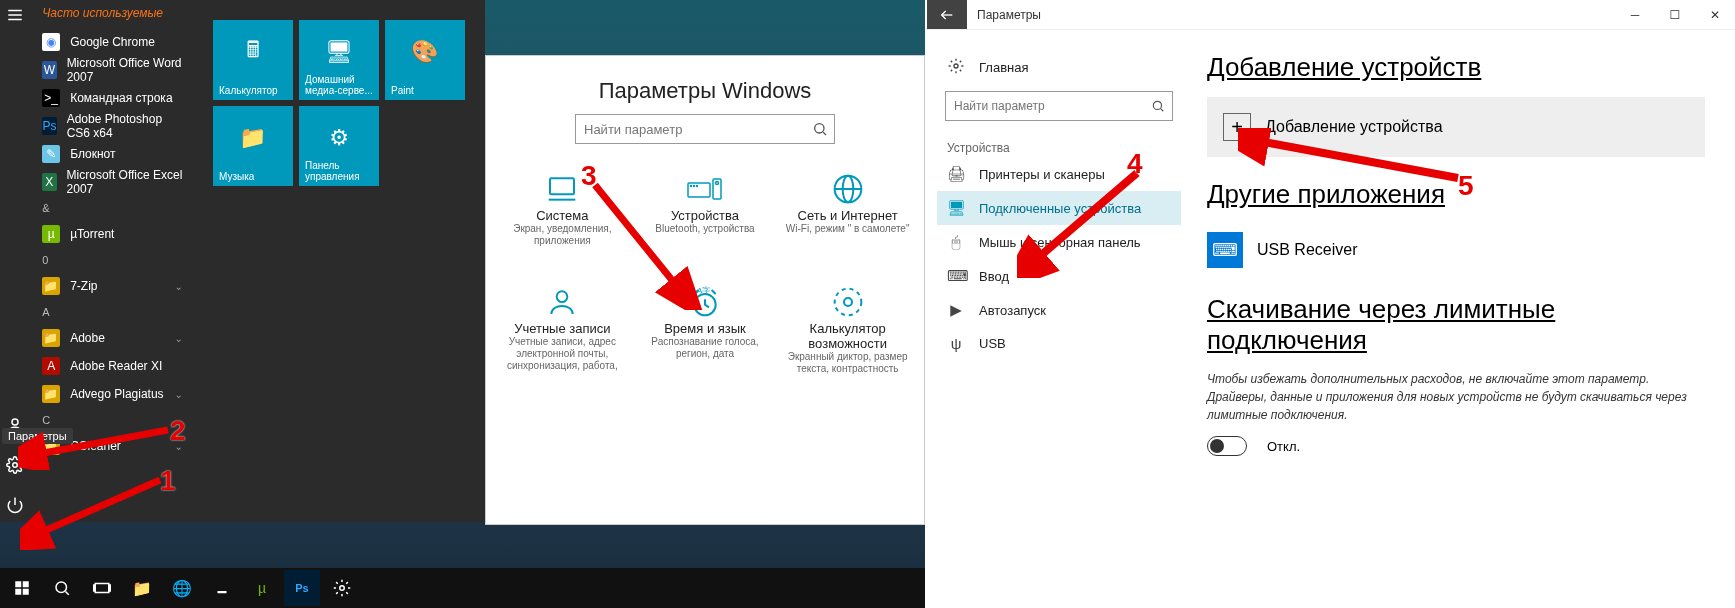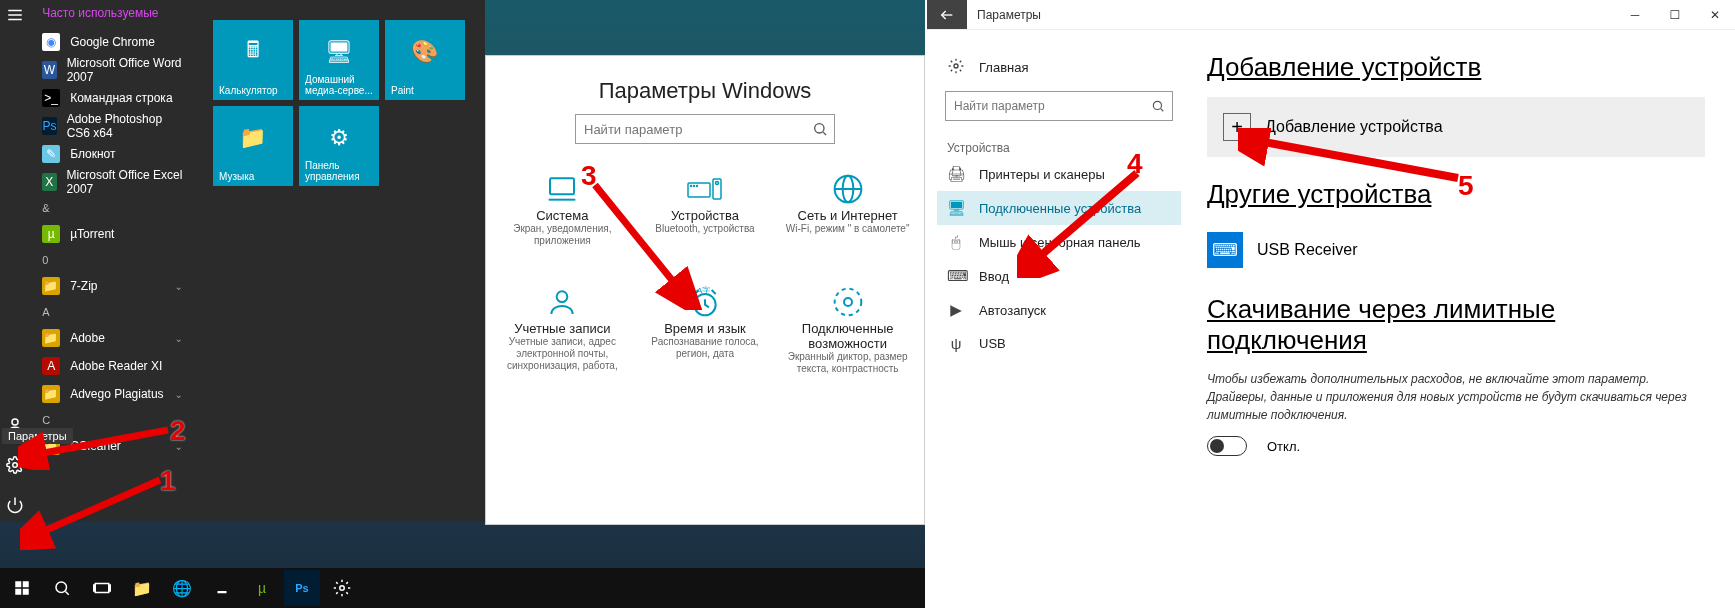--- a/index.html
+++ b/index.html
@@ -6,21 +6,21 @@
   body { width: 1735px; height: 608px; overflow: hidden; position: relative; background: #222; }
   .screen { display: flex; width: 100%; height: 100%; }
 
   
   .left-region { width: 925px; height: 100%; position: relative; background: linear-gradient(180deg,#1a5a68 0%, #2a455a 60%, #172a3a 100%); }
   .start-menu { position: absolute; left: 0; top: 0; width: 485px; height: 522px; background: #2b2b2b; display: flex; }
   .rail { width: 40px; background: #2b2b2b; display: flex; flex-direction: column; justify-content: space-between; align-items: center; padding: 6px 0; }
   .rail-top, .rail-bottom { display: flex; flex-direction: column; gap: 20px; align-items: center; }
   .rail-icon { width: 20px; height: 20px; color: #fff; cursor: pointer; }
   .apps-col { width: 200px; overflow: hidden; color: #fff; font-size: 12px; }
-  .apps-header { padding: 6px 10px 8px; font-size: 12px; color: #d946ef; }
+  .apps-header { padding: 6px 10px 8px; font-size: 12px; color: #f97316; font-style: italic; }
   .app-row { display: flex; align-items: center; gap: 10px; padding: 4px 10px; height: 28px; cursor: pointer; }
   .app-icon { width: 18px; height: 18px; display: flex; align-items: center; justify-content: center; font-size: 12px; color: #fff; border-radius: 2px; }
   .letter-hdr { padding: 6px 10px; font-size: 11px; color: #bbb; }
   .chev { margin-left: auto; color: #999; font-size: 10px; }
   .tiles-col { flex: 1; padding: 20px 20px; display: grid; grid-template-columns: repeat(3, 80px); grid-auto-rows: 80px; gap: 6px; align-content: start; }
   .tile { background: #0099bc; color: #fff; font-size: 10px; display: flex; flex-direction: column; justify-content: flex-end; padding: 4px 6px 4px; position: relative; cursor: pointer; }
   .tile-icon { position: absolute; top: 18px; left: 50%; transform: translateX(-50%); width: 28px; height: 28px; display:flex; align-items:center; justify-content:center; font-size:22px; }
   .taskbar { position: absolute; bottom: 0; left: 0; right: 0; height: 40px; background: #111; display: flex; align-items: center; gap: 4px; padding: 0 4px; z-index:50;}
   .task-btn { width: 36px; height: 36px; display: flex; align-items: center; justify-content: center; color: #fff; cursor: pointer; }
   .task-btn svg, .rail-icon svg { width: 18px; height: 18px; }
@@ -273,21 +273,21 @@
             <div class="ct">Время и язык</div>
             <div class="cs">Распознавание голоса, регион, дата</div>
           </div>
           <div class="cat">
             <div class="cico">
               <svg width="32" height="32" viewBox="0 0 24 24" fill="none" stroke="#0099bc" stroke-width="1.5">
                 <circle cx="12" cy="12" r="10" stroke-dasharray="3 3"></circle>
                 <circle cx="12" cy="12" r="3"></circle>
               </svg>
             </div>
-            <div class="ct">Подключенные возможности</div>
+            <div class="ct">Калькулятор возможности</div>
             <div class="cs">Экранный диктор, размер текста, контрастность</div>
           </div>
         </div>
     </div>
 
     <div class="taskbar">
       <div class="task-btn">
         <svg viewBox="0 0 24 24" fill="#fff">
             <rect x="3" y="3" width="8" height="8"></rect>
             <rect x="13" y="3" width="8" height="8"></rect>
@@ -417,21 +417,21 @@
               <span>USB</span>
             </div>
           </div>
       </div>
       <div class="content">
         <h1>Добавление устройств</h1>
         <div class="add-dev">
           <div class="plus">+</div>
           <span>Добавление устройства</span>
         </div>
-        <h1>Другие устройства</h1>
+        <h1>Другие приложения</h1>
         <div class="device-row">
           <div class="dico">⌨</div>
           <span>USB Receiver</span>
         </div>
         <h1 style="margin-top:18px;">Скачивание через лимитные подключения</h1>
         <div class="desc">Чтобы избежать дополнительных расходов, не включайте этот параметр. Драйверы, данные и приложения для новых устройств не будут скачиваться через лимитные подключения.</div>
         <div class="toggle">
           <div class="tog"></div>
           <span>Откл.</span>
         </div>

